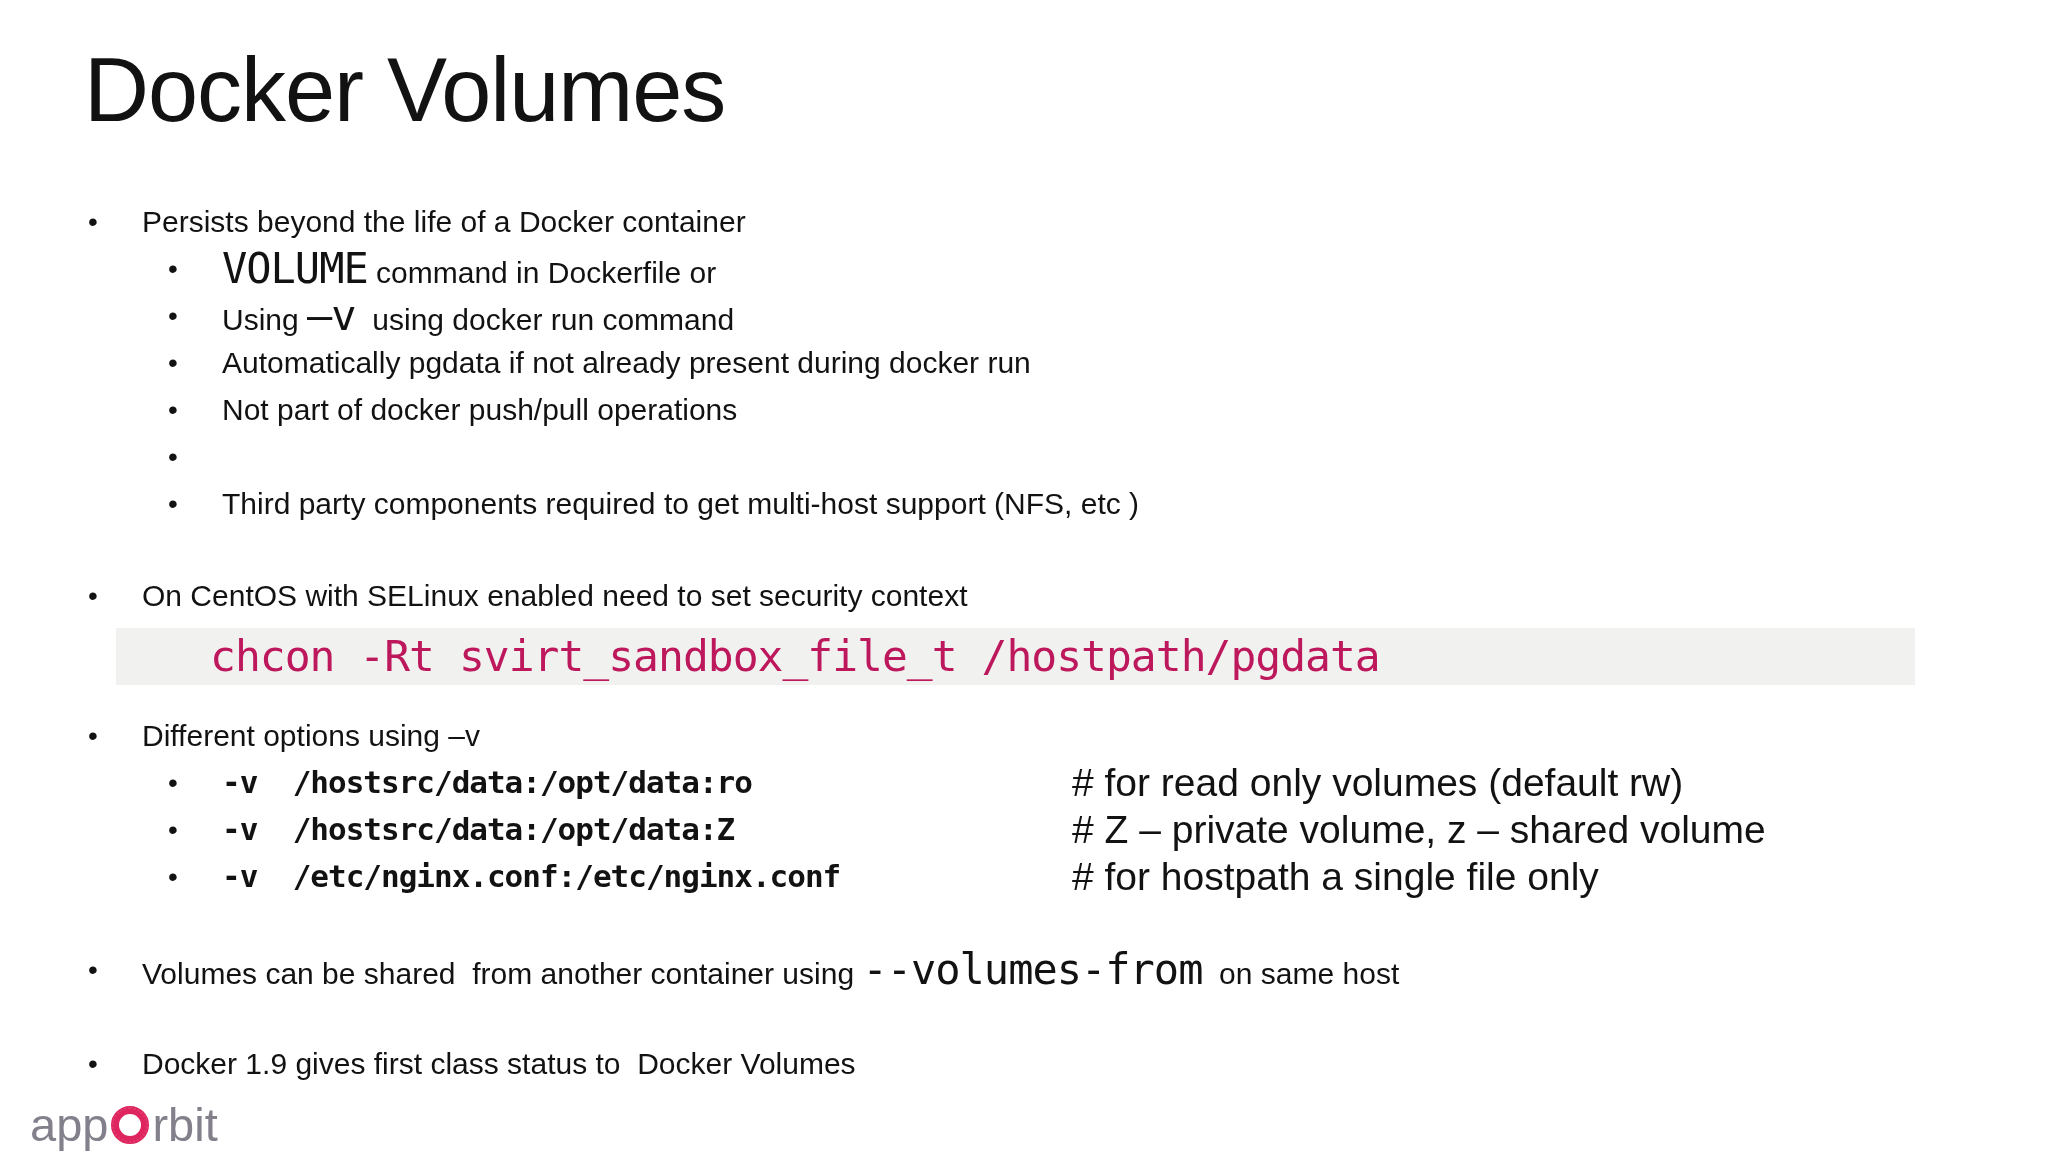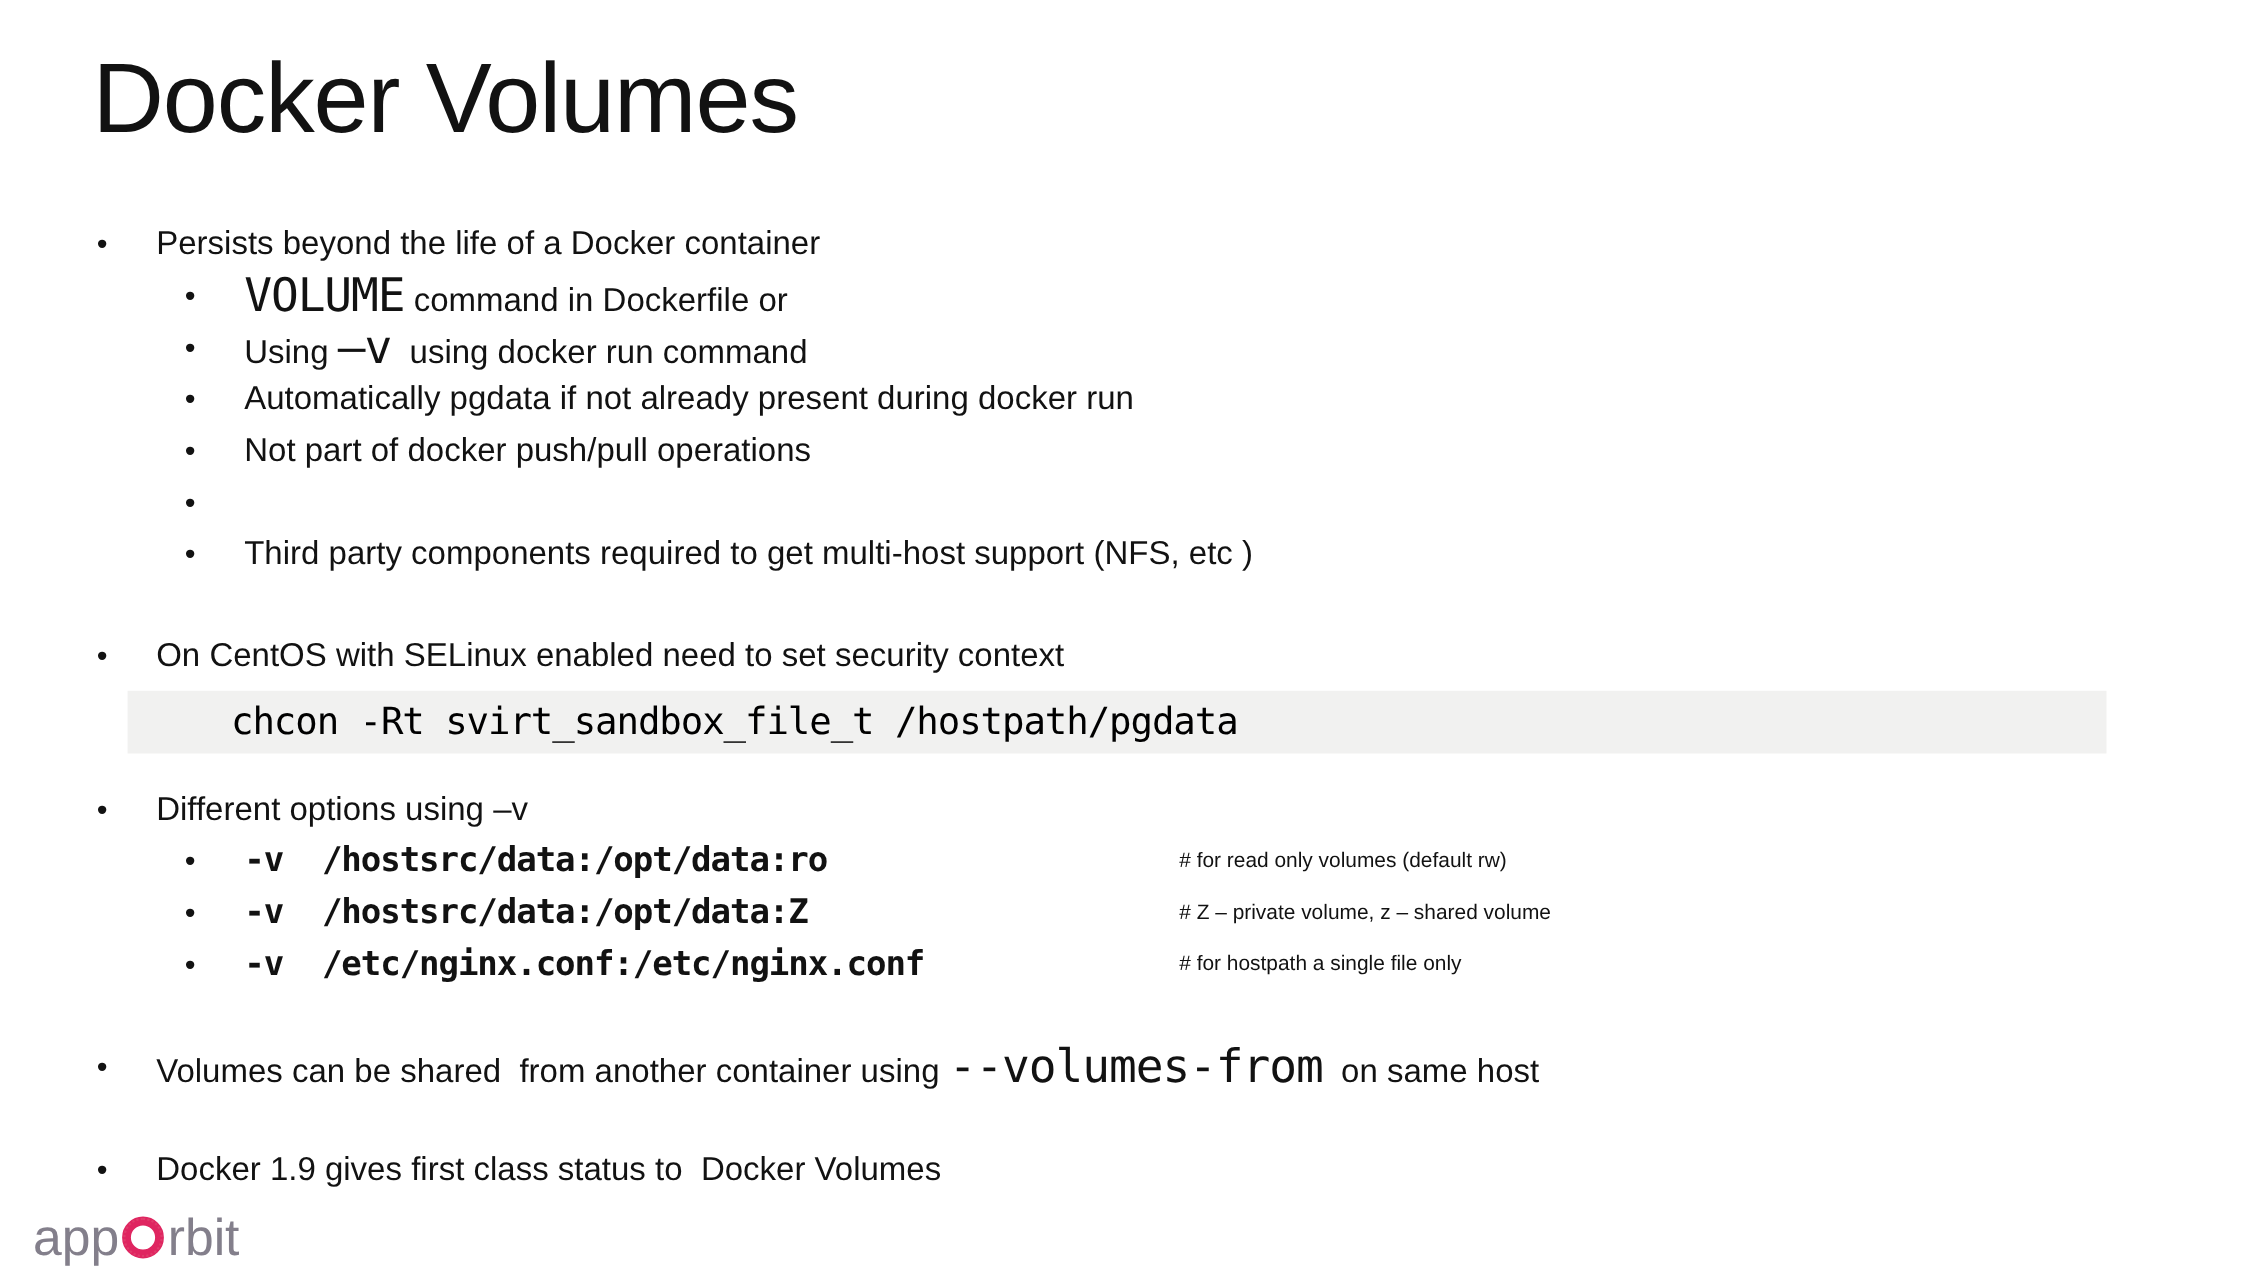--- a/index.html
+++ b/index.html
@@ -21,30 +21,30 @@
   .line{position:relative;height:47px;line-height:47px;font-size:30px;white-space:pre;}
   .bullet{position:absolute;top:0;font-size:28px;}
   .bullet.lv1{left:88px;}
   .bullet.lv2{left:168px;}
   .text{position:absolute;top:0;white-space:pre;text-align:center;}
   .text.lv1{left:142px;}
   .text.lv2{left:222px;}
   code{font-family:"DejaVu Sans Mono","Liberation Mono",monospace;font-weight:400;}
   code.inline{font-size:42px;letter-spacing:-1px;}
   code.cmditem{font-size:31px;letter-spacing:-1px;font-weight:bold;}
-  .comment{position:absolute;left:1072px;top:0;font-size:19px;white-space:pre;}
+  .comment{position:absolute;left:1072px;top:0;font-size:39px;white-space:pre;}
   .codeblock{
     position:absolute;left:116px;top:628px;
     width:1799px;height:57px;
     background:#f1f1f0;
   }
   .codeblock code{
     position:absolute;left:94px;top:0;
-    line-height:57px;font-size:34px;letter-spacing:-1px;
-    white-space:pre;color:#000000;
+    line-height:57px;font-size:43px;letter-spacing:-1px;
+    white-space:pre;color:#be185d;
   }
   .logo{
     position:absolute;left:30px;top:1098px;height:52px;
     display:flex;align-items:center;
     font-size:47px;color:#837f8b;letter-spacing:0px;
   }
   .logo .oring{
     position:relative;display:inline-block;
     width:22px;height:22px;
     border:8px solid #df2560;border-radius:50%;

